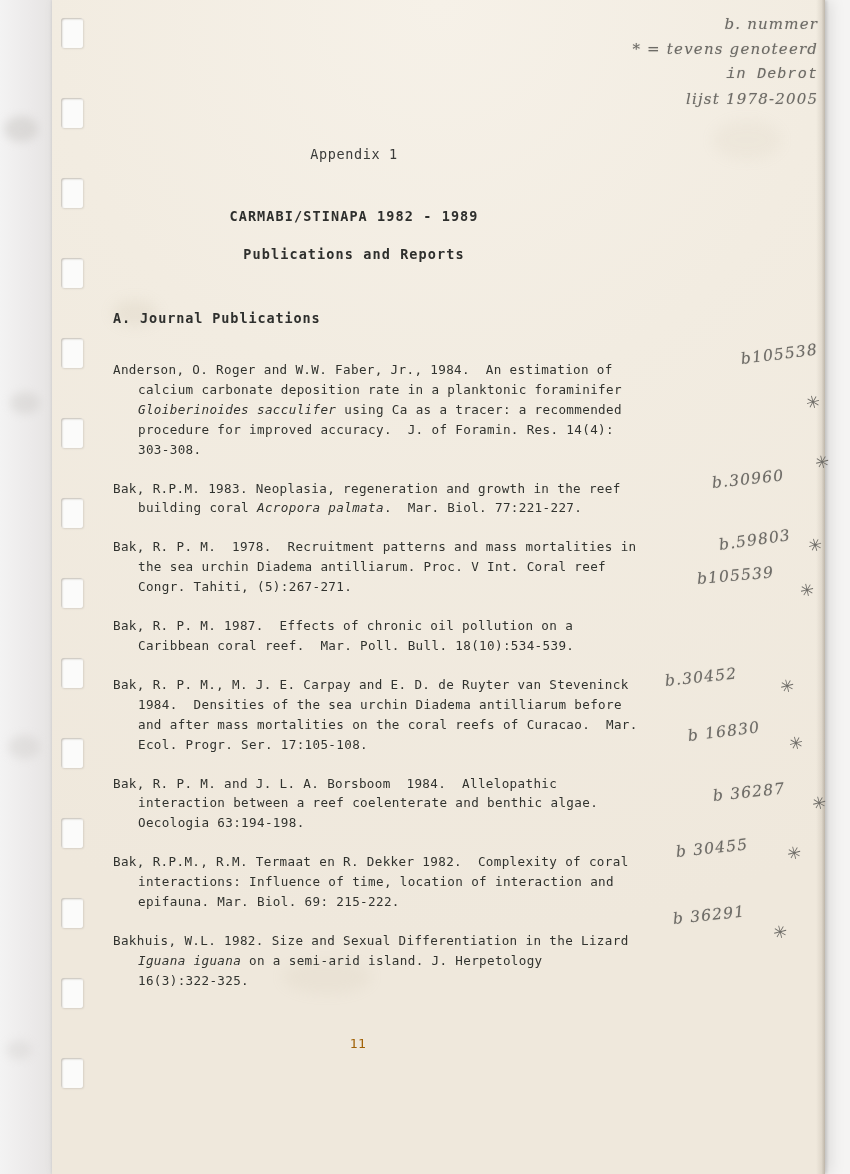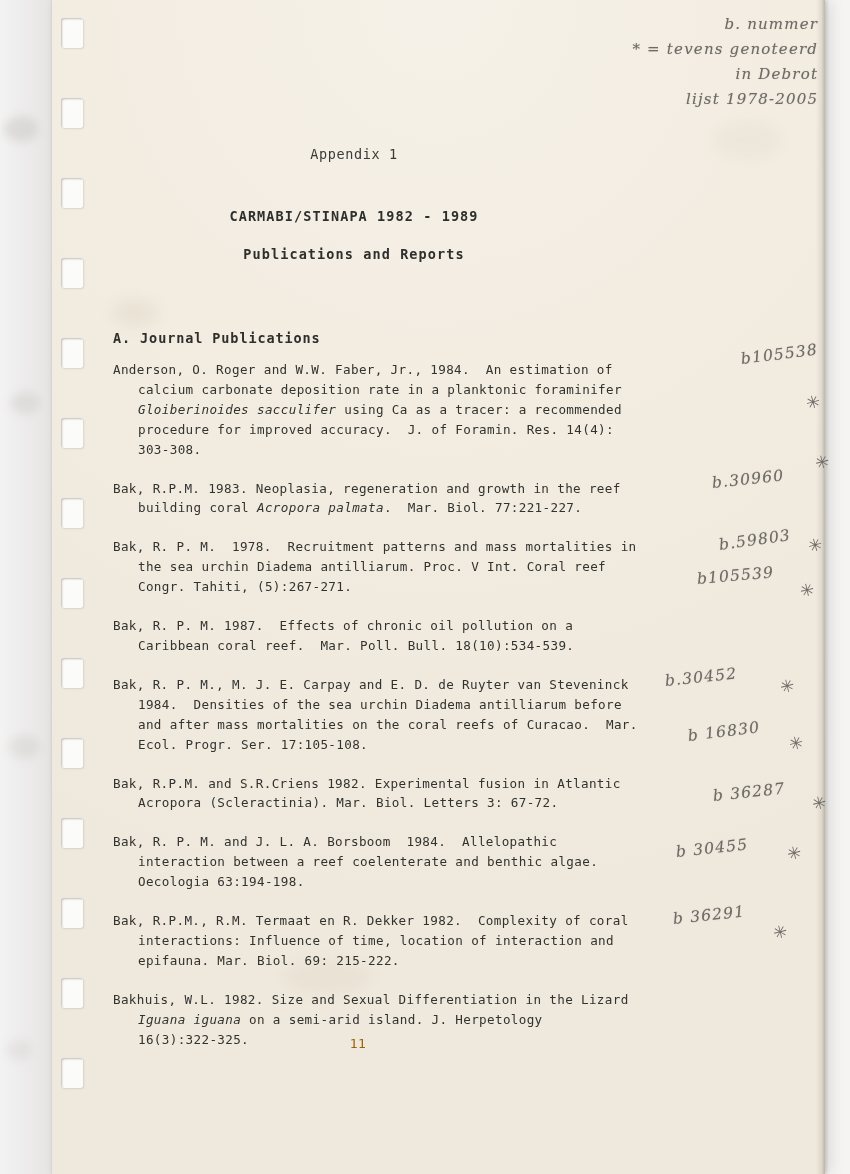--- a/index.html
+++ b/index.html
@@ -58,21 +58,21 @@
     width:490px;margin:0;position:absolute;top:146px;left:-4px;
     color:#3a3b39;
   }
   .head-block{position:absolute;top:208px;left:-4px;width:490px;text-align:center;}
   .head-line{
     font-weight:bold;font-size:13.5px;letter-spacing:1.1px;color:#2e2f2d;
   }
   .head-line.second{margin-top:22px;text-align:center;}
   .section-head{
     position:absolute;top:310px;left:0;
-    font-weight:bold;font-size:13.5px;letter-spacing:.9px;color:#2e2f2d;margin-top:20px;
+    font-weight:bold;font-size:13.5px;letter-spacing:.9px;color:#2e2f2d;
   }
 
   #reference-list{position:absolute;top:360px;left:0;width:648px;}
   .reference-entry{
     font-size:12.6px;line-height:19.9px;letter-spacing:.35px;
     margin-bottom:19px;color:#31332f;
     white-space:pre-wrap;
   }
   .reference-entry .ref-line{display:block;}
   .reference-entry .ref-line.indent{padding-left:25px;}
@@ -91,21 +91,21 @@
     font-style:italic;
     letter-spacing:1.2px;
     transform-origin:left center;
     white-space:nowrap;
     text-shadow:0 0 1px rgba(120,118,112,.45);
   }
   #header-note{top:12px;left:612px;font-size:15px;line-height:25px;text-align:right;}
   #header-note .hw-line{display:block;}
   #header-note .hw-l1{margin-left:85px;}
   #header-note .hw-l2{margin-left:15px;}
-  #header-note .hw-l3{margin-left:110px;}
+  #header-note .hw-l3{margin-left:110px;font-family:Liberation Mono, monospace;}
   #header-note .hw-l4{margin-left:74px;}
 
   .margin-code{font-size:15.5px;}
   .margin-star{
     position:absolute;font-size:17px;color:#6f6d68;
     font-family:"DejaVu Sans","Liberation Sans",sans-serif;font-style:normal;
   }
 </style>
 </head>
 <body>
@@ -150,21 +150,20 @@
   </div>
 
   <div class="section-head">A. Journal Publications</div>
 
   <div id="reference-list">
       <div class="reference-entry"><span class="ref-line">Anderson, O. Roger and W.W. Faber, Jr., 1984.  An estimation of</span><span class="ref-line indent">calcium carbonate deposition rate in a planktonic foraminifer</span><span class="ref-line indent"><span class="sci-name">Gloiberinoides sacculifer</span> using Ca as a tracer: a recommended</span><span class="ref-line indent">procedure for improved accuracy.  J. of Foramin. Res. 14(4):</span><span class="ref-line indent">303-308.</span></div>
       <div class="reference-entry"><span class="ref-line">Bak, R.P.M. 1983. Neoplasia, regeneration and growth in the reef</span><span class="ref-line indent">building coral <span class="sci-name">Acropora palmata</span>.  Mar. Biol. 77:221-227.</span></div>
       <div class="reference-entry"><span class="ref-line">Bak, R. P. M.  1978.  Recruitment patterns and mass mortalities in</span><span class="ref-line indent">the sea urchin Diadema antilliarum. Proc. V Int. Coral reef</span><span class="ref-line indent">Congr. Tahiti, (5):267-271.</span></div>
       <div class="reference-entry"><span class="ref-line">Bak, R. P. M. 1987.  Effects of chronic oil pollution on a</span><span class="ref-line indent">Caribbean coral reef.  Mar. Poll. Bull. 18(10):534-539.</span></div>
       <div class="reference-entry"><span class="ref-line">Bak, R. P. M., M. J. E. Carpay and E. D. de Ruyter van Steveninck</span><span class="ref-line indent">1984.  Densities of the sea urchin Diadema antilliarum before</span><span class="ref-line indent">and after mass mortalities on the coral reefs of Curacao.  Mar.</span><span class="ref-line indent">Ecol. Progr. Ser. 17:105-108.</span></div>
-      <div class="reference-entry"><span class="ref-line">Bak, R.P.M. and S.R.Criens 1982. Experimental fusion in Atlantic</span><span class="ref-line indent">Acropora (Scleractinia). Mar. Biol. Letters 3: 67-72.</span></div>
       <div class="reference-entry"><span class="ref-line">Bak, R. P. M. and J. L. A. Borsboom  1984.  Allelopathic</span><span class="ref-line indent">interaction between a reef coelenterate and benthic algae.</span><span class="ref-line indent">Oecologia 63:194-198.</span></div>
       <div class="reference-entry"><span class="ref-line">Bak, R.P.M., R.M. Termaat en R. Dekker 1982.  Complexity of coral</span><span class="ref-line indent">interactions: Influence of time, location of interaction and</span><span class="ref-line indent">epifauna. Mar. Biol. 69: 215-222.</span></div>
       <div class="reference-entry"><span class="ref-line">Bakhuis, W.L. 1982. Size and Sexual Differentiation in the Lizard</span><span class="ref-line indent"><span class="sci-name">Iguana iguana</span> on a semi-arid island. J. Herpetology</span><span class="ref-line indent">16(3):322-325.</span></div>
     </div>
 
   <div id="page-number">11</div>
 </div>
 
 <div class="handwriting" id="header-note">
   <span class="hw-line hw-l1">b. nummer</span>

